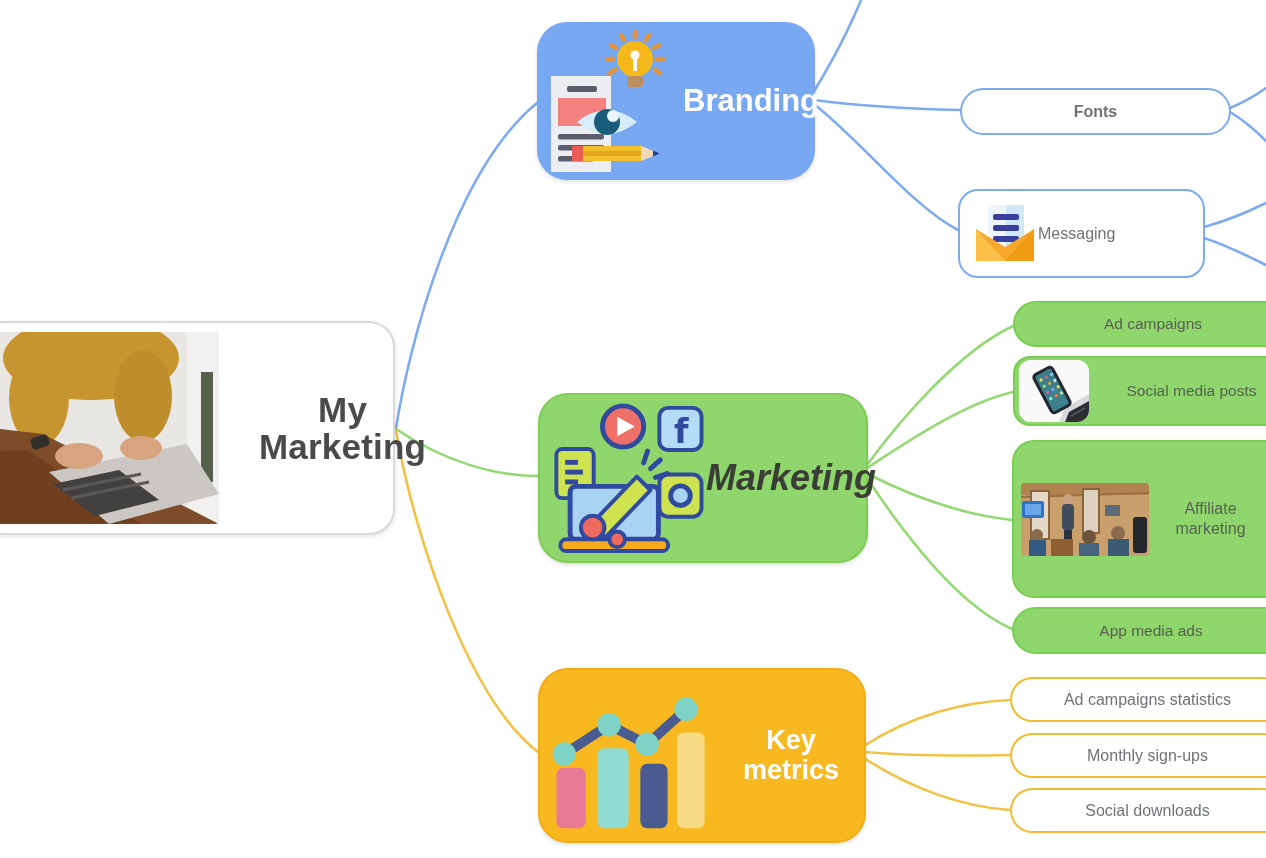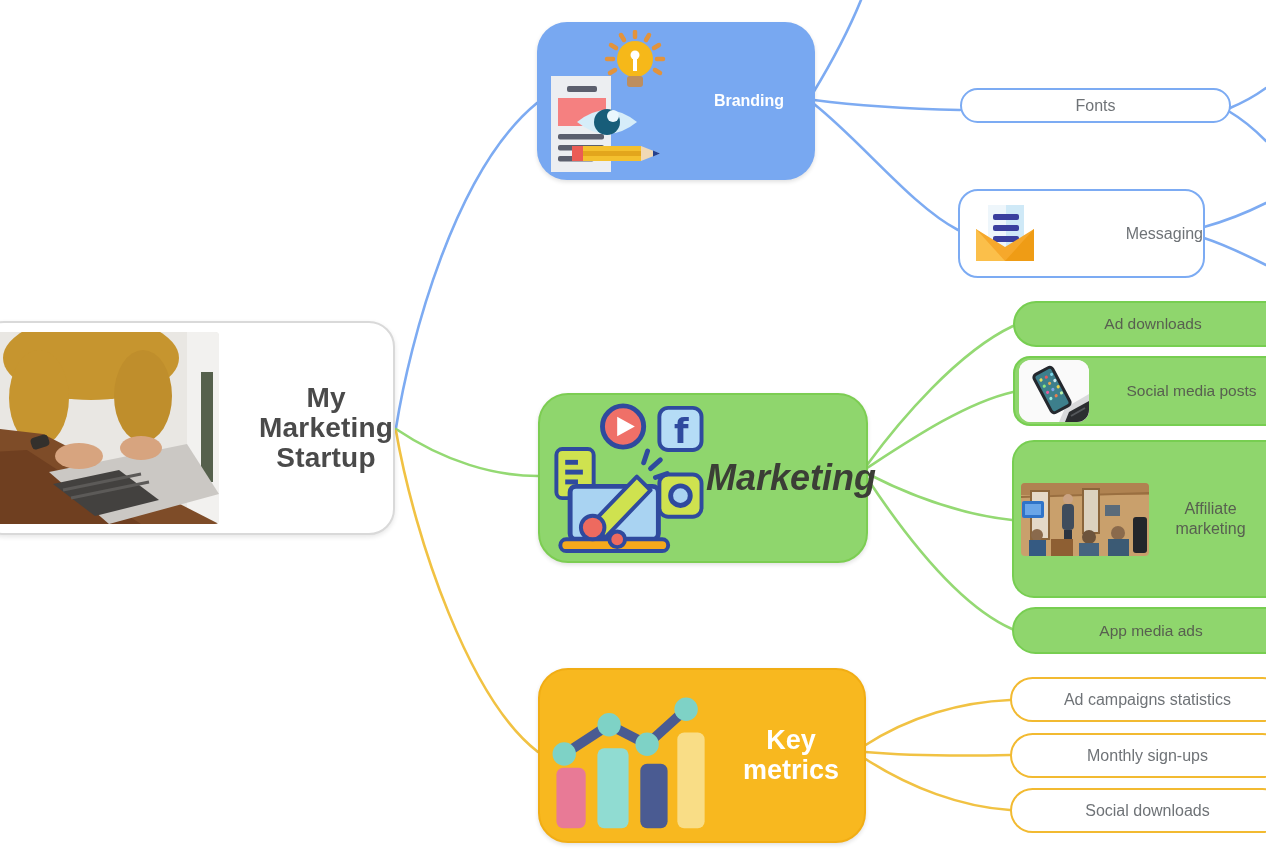--- a/index.html
+++ b/index.html
@@ -15,42 +15,42 @@
 
   .node{position:absolute;box-sizing:border-box;display:flex;align-items:center;}
 
   
   .root-node{
     left:-22px;top:321px;width:417px;height:214px;background:#fff;
     border:2px solid #d9d9d9;border-radius:26px;
     box-shadow:0 2px 5px rgba(0,0,0,.10);
   }
   .root-photo{width:228px;height:192px;margin-left:11px;border-radius:4px;overflow:hidden;flex:none;}
-  .root-title{flex:1;text-align:center;font-size:28px;font-weight:bold;color:#4a4a4a;line-height:1.07;letter-spacing:.2px;padding-left:40px;}
+  .root-title{flex:1;text-align:center;font-size:35px;font-weight:bold;color:#4a4a4a;line-height:1.07;letter-spacing:.2px;padding-left:40px;}
 
   
   .branding-node{
     left:537px;top:22px;width:278px;height:158px;background:#78a8f1;
     border-radius:30px;box-shadow:0 2px 4px rgba(0,0,0,.12);
   }
   .branding-icon{width:140px;height:142px;margin-left:6px;flex:none;}
-  .branch-label-white{flex:1;text-align:center;font-size:16px;font-weight:bold;color:#ffffff;}
+  .branch-label-white{flex:1;text-align:center;font-size:31px;font-weight:bold;color:#ffffff;}
 
   
   .pill-blue{
     background:#fff;border:2.5px solid #7cabf3;border-radius:24px;
     justify-content:center;color:#6f7377;font-size:16px;
   }
-  .fonts-pill{left:960px;top:88px;width:271px;height:35px;}
+  .fonts-pill{left:960px;top:88px;width:271px;height:47px;font-weight:bold;}
   .messaging-node{
     left:958px;top:189px;width:247px;height:89px;background:#fff;
     border:2.5px solid #7cabf3;border-radius:20px;color:#6f7377;font-size:16px;
   }
   .messaging-icon{width:66px;height:62px;margin-left:12px;flex:none;}
-  .messaging-label{flex:1;text-align:right;}
+  .messaging-label{flex:1;text-align:left;}
 
   
   .marketing-node{
     left:538px;top:393px;width:330px;height:170px;background:#8fd66d;
     border:2px solid #7ccd52;border-radius:30px;box-shadow:0 2px 4px rgba(0,0,0,.12);
   }
   .marketing-icon{width:158px;height:152px;margin-left:8px;flex:none;}
   .marketing-label{flex:1;text-align:center;font-size:36px;font-weight:bold;font-style:italic;color:#3b3e36;}
 
   
@@ -132,21 +132,20 @@
         <line x1="72" y1="158" x2="150" y2="142" stroke="#5c5a58" stroke-width="3"></line>
         <line x1="80" y1="166" x2="158" y2="150" stroke="#5c5a58" stroke-width="3"></line>
         <ellipse cx="88" cy="124" rx="24" ry="13" fill="#d7a47f"></ellipse>
         <ellipse cx="150" cy="116" rx="21" ry="12" fill="#d7a47f"></ellipse>
         <rect x="40" y="104" width="18" height="12" rx="4" fill="#33302c" transform="rotate(-18 49 110)"></rect>
       </svg>
     </div>
     <div class="root-title">
       <div>My</div>
       <div>Marketing</div>
-      <div>Startup</div>
     </div>
   </div>
 
   <div class="node branding-node">
     <div class="branding-icon">
       <svg width="140" height="142" viewBox="0 0 140 142">
         <g stroke="#e2933c" stroke-width="4.5" stroke-linecap="round">
           <line x1="70" y1="29" x2="64" y2="29"></line>
             <line x1="73" y1="18" x2="68" y2="15"></line>
           <line x1="81" y1="10" x2="78" y2="5"></line>
@@ -222,21 +221,21 @@
           <line x1="97" y1="62" x2="101" y2="50"></line>
           <line x1="104" y1="68" x2="114" y2="59"></line>
           <line x1="109" y1="77" x2="121" y2="73"></line>
         </g>
       </svg>
     </div>
     <div class="marketing-label">Marketing</div>
   </div>
 
   <div class="node pill-green ad-campaigns-pill">
-    <span>Ad downloads</span>
+    <span>Ad campaigns</span>
   </div>
 
   <div class="node social-node">
     <div class="social-photo">
       <svg width="70" height="62" viewBox="0 0 70 62" preserveAspectRatio="none">
         <rect x="0" y="0" width="70" height="62" fill="#fafafa"></rect>
         <polygon points="46,48 70,34 70,62 40,62" fill="#d9dadc"></polygon>
         <polygon points="50,52 70,41 70,62 46,62" fill="#2c2e31"></polygon>
         <line x1="52" y1="56" x2="66" y2="48" stroke="#55585c" stroke-width="2"></line>
         <g transform="rotate(-28 33 30)">

